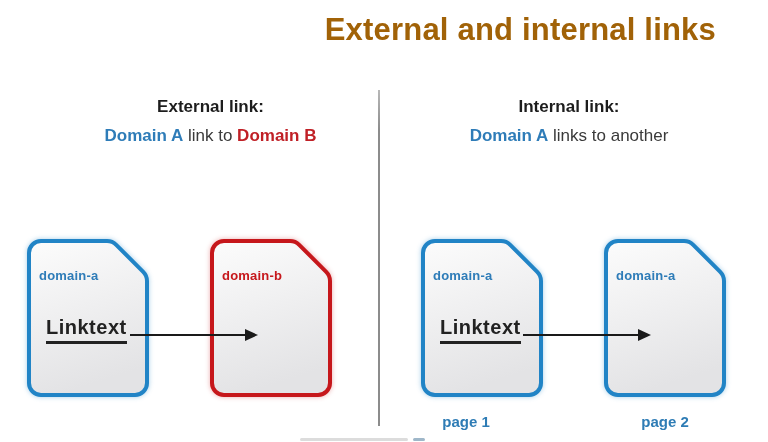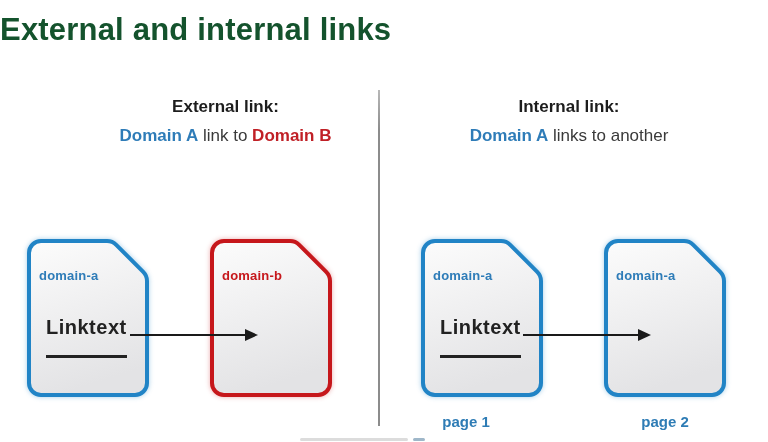--- a/index.html
+++ b/index.html
@@ -2,26 +2,26 @@
 <html><head>
 <meta charset="utf-8">
 <style>
   html,body{margin:0;padding:0;background:#fff;}
   #stage{
     position:relative;width:768px;height:442px;background:#ffffff;
     overflow:hidden;font-family:"Liberation Sans",sans-serif;
   }
   
   .title{
-    position:absolute;top:12px;left:0;width:716px;text-align:left;
-    font-size:31px;font-weight:bold;color:#14532d;letter-spacing:.2px;
+    position:absolute;top:12px;left:0;width:716px;text-align:right;
+    font-size:31px;font-weight:bold;color:#a16207;letter-spacing:.2px;
   }
   
   .section-header{position:absolute;top:92px;text-align:center;line-height:29px;font-size:17px;color:#242424;}
-  .section-header.left{left:0;width:421px;margin-left:15px;}
+  .section-header.left{left:0;width:421px;}
   .section-header.right{left:379px;width:380px;}
   .hd{font-weight:bold;color:#1d1d1d;}
   .blue-bold{color:#2e7cb8;font-weight:bold;}
   .red-bold{color:#c02026;font-weight:bold;}
   .plain{color:#3a3a3a;font-weight:normal;}
   
   .divider{
     position:absolute;left:378px;top:90px;width:2px;height:336px;
     background:linear-gradient(#b8b8b8,#8c8c8c 12%,#8c8c8c);
   }
@@ -30,21 +30,21 @@
   .doc svg{position:absolute;left:0;top:0;width:124px;height:160px;overflow:visible;}
   .doc.blue svg{filter:drop-shadow(0 0 2.5px rgba(33,132,198,.40));}
   .doc.red svg{filter:drop-shadow(0 0 2.5px rgba(198,23,27,.35));}
   .doc-label{
     position:absolute;left:13px;top:30px;font-size:13px;font-weight:bold;letter-spacing:.2px;
   }
   .doc.blue .doc-label{color:#2e7cb8;}
   .doc.red .doc-label{color:#c6171b;}
   .linktext{
     position:absolute;left:20px;top:78px;font-size:20px;font-weight:bold;color:#222;
-    letter-spacing:.5px;border-bottom:3px solid #222;padding-bottom:16px;
+    letter-spacing:.5px;border-bottom:3px solid #222;padding-bottom:2px;
   }
   
   .arrow-line{position:absolute;height:2px;background:#1a1a1a;top:334px;width:115px;}
   .arrow-head{
     position:absolute;top:329px;width:0;height:0;
     border-top:6px solid transparent;border-bottom:6px solid transparent;
     border-left:13px solid #1a1a1a;
   }
   
   .page-label{

